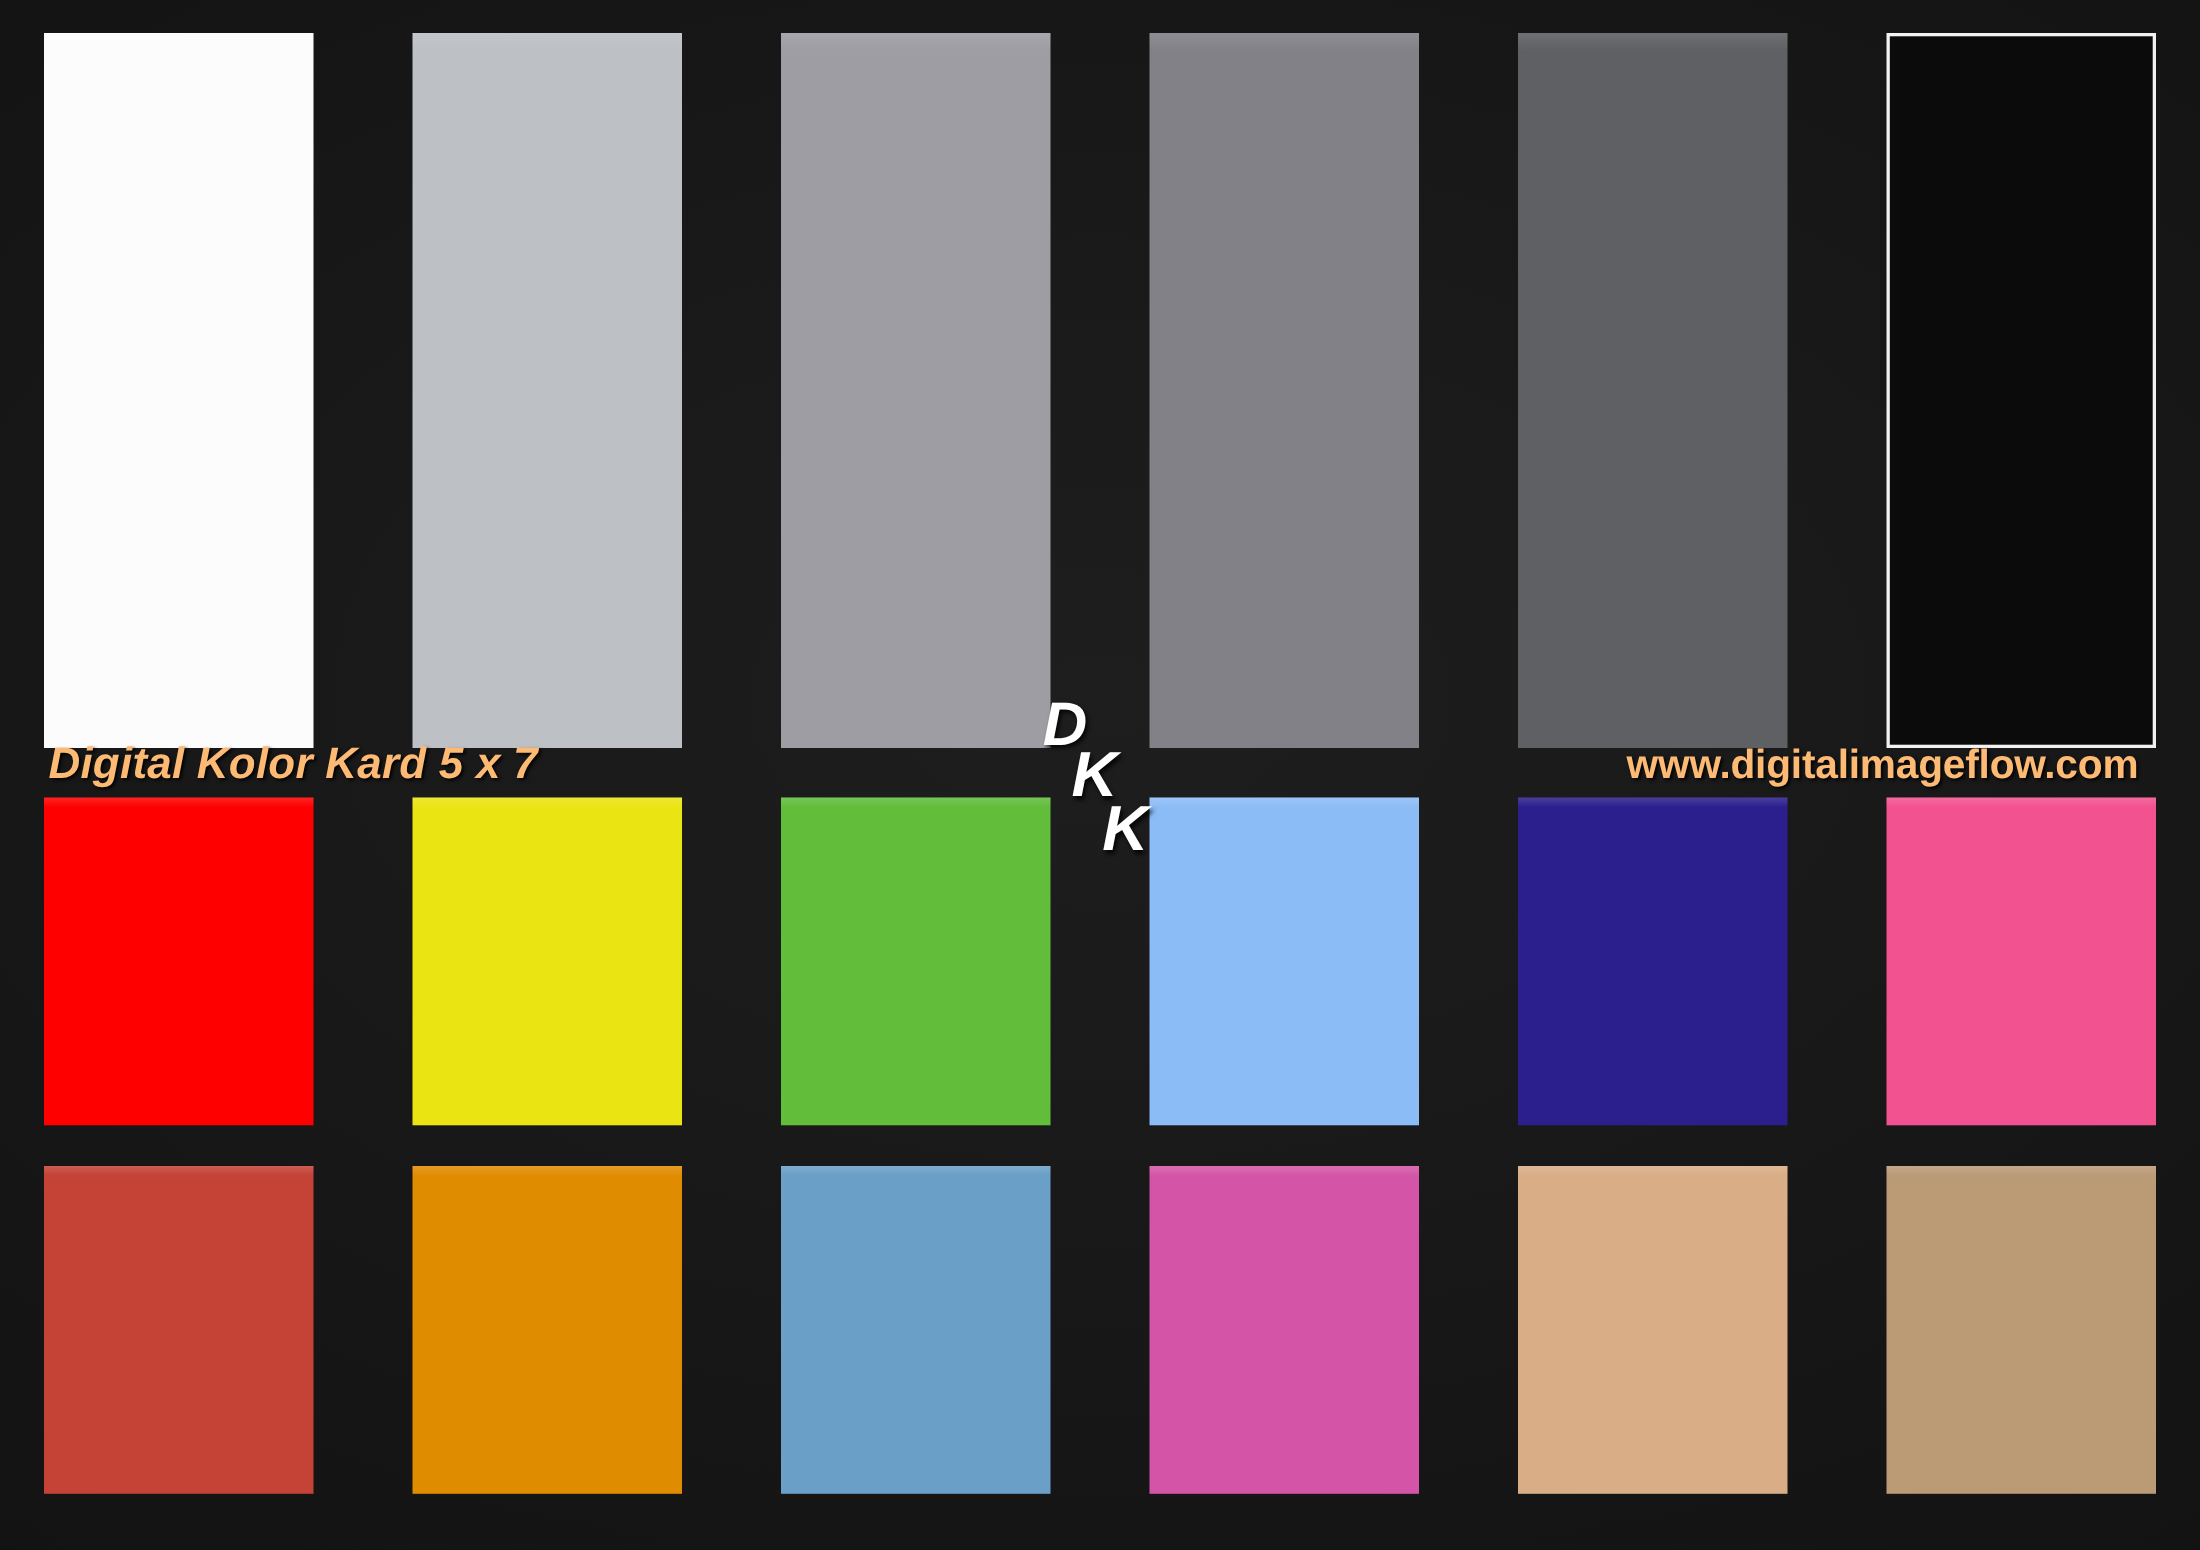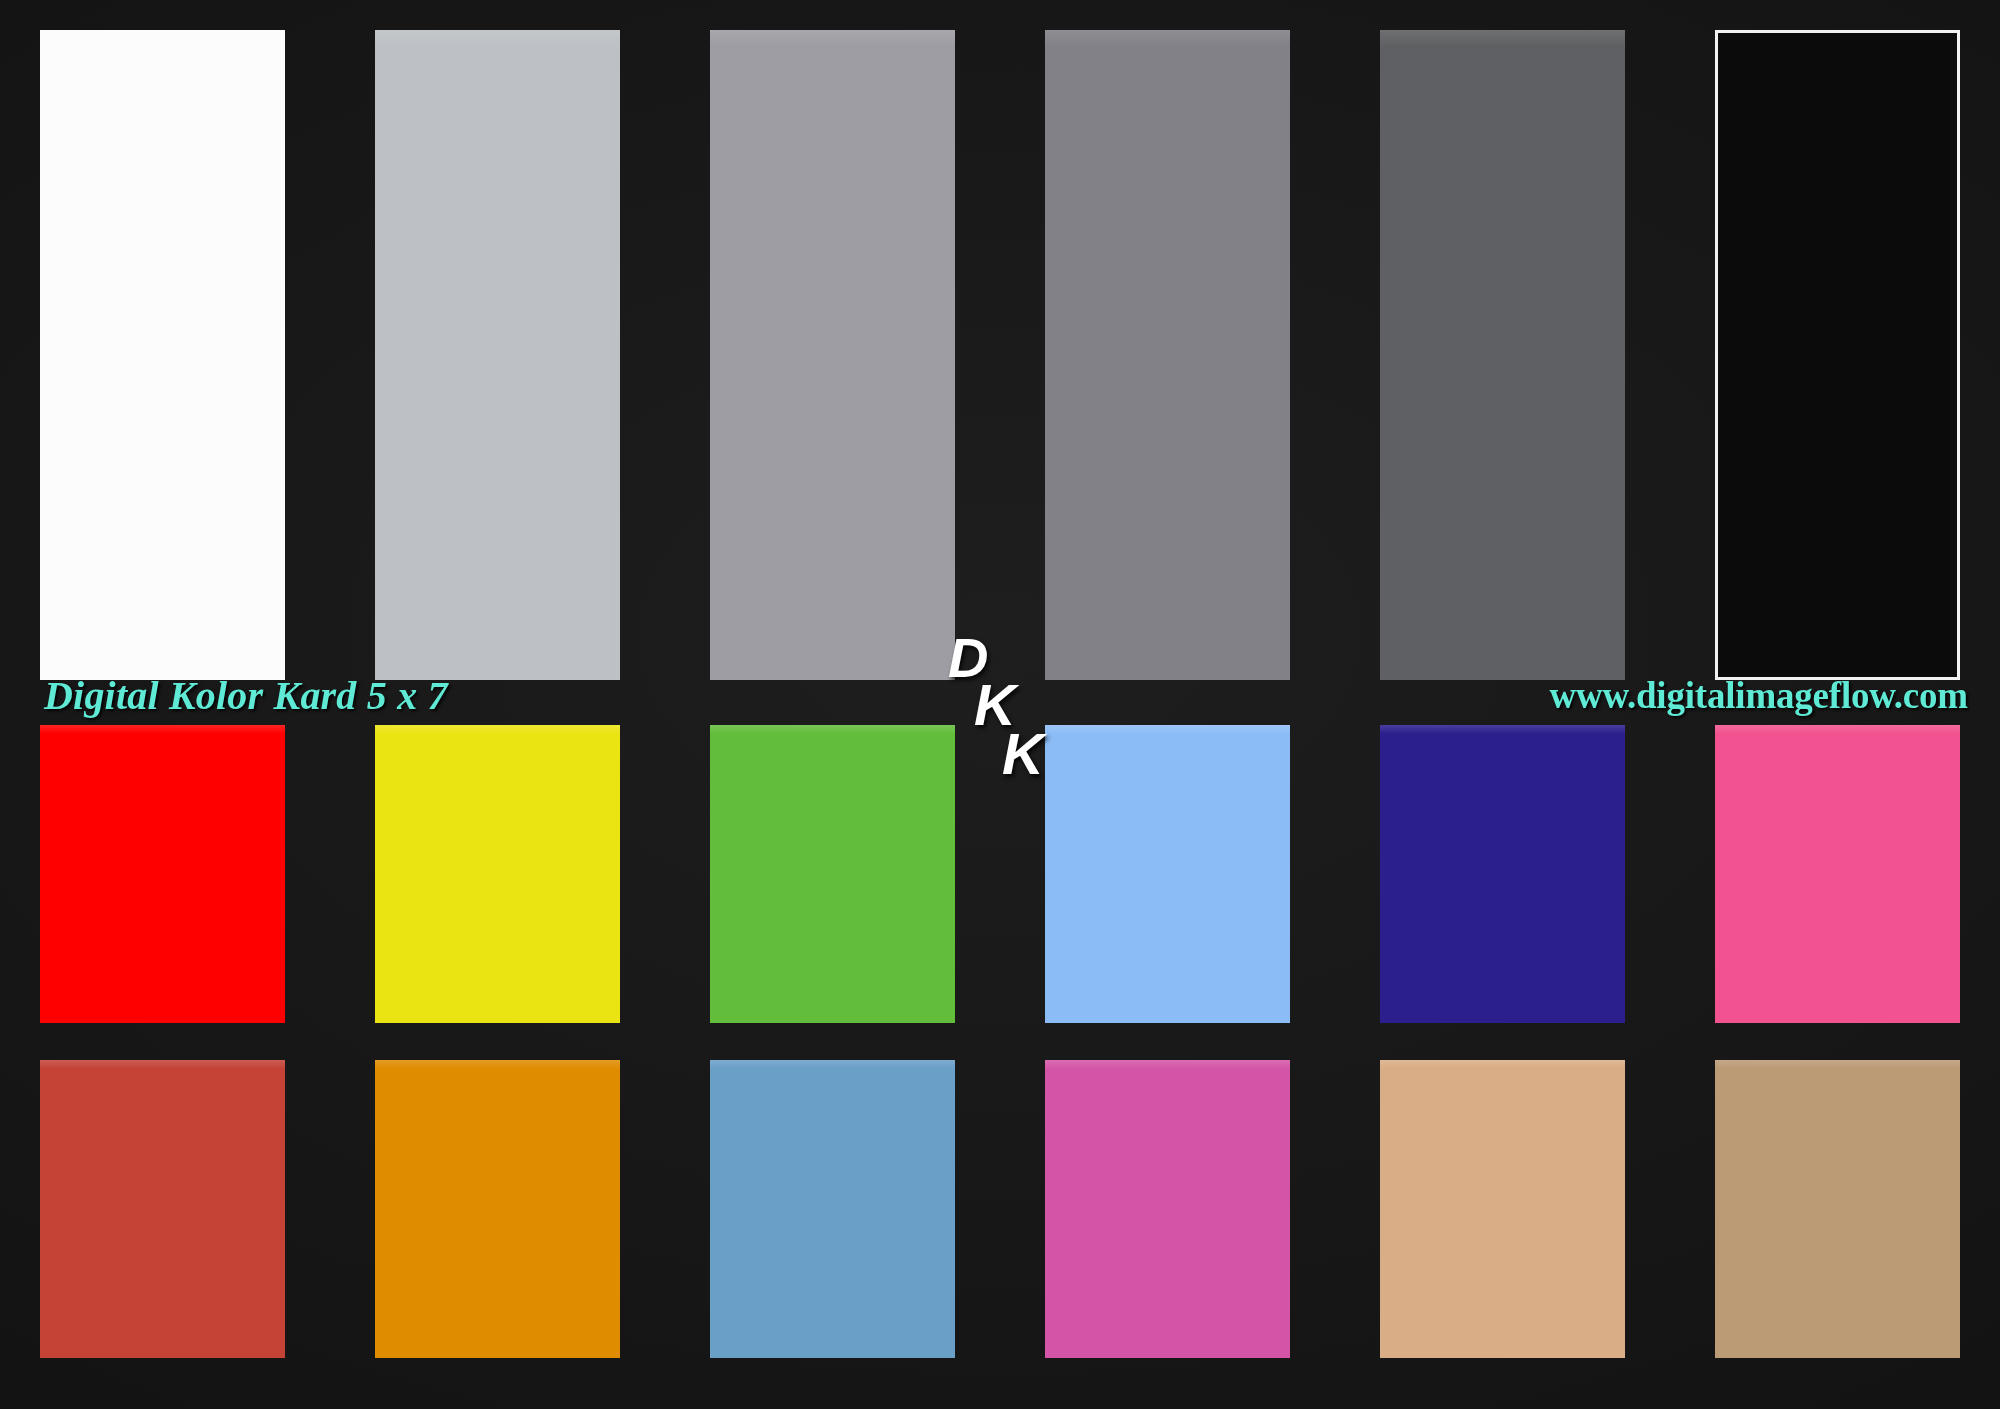--- a/index.html
+++ b/index.html
@@ -56,37 +56,36 @@
   }
 
   .patch.outlined {
     border: 3px solid #f2f2f2;
   }
   .patch.outlined::after { display: none; }
 
   
   .card-text {
     position: absolute;
-    color: #5eead4;
+    color: #fdba74;
     font-weight: bold;
     white-space: nowrap;
     text-shadow: 2px 2px 3px rgba(0,0,0,0.85);
-    font-family: Liberation Serif, serif;
   }
 
   #title-text {
     left: 44px;
     top: 672px;
     font-size: 40px;
     font-style: italic;
     letter-spacing: 0.2px;
   }
 
   #url-text {
-    right: 32px;
+    right: 56px;
     top: 674px;
     font-size: 37px;
     font-style: normal;
     letter-spacing: -0.2px;
   }
 
   
   #logo {
     position: absolute;
     left: 948px;

